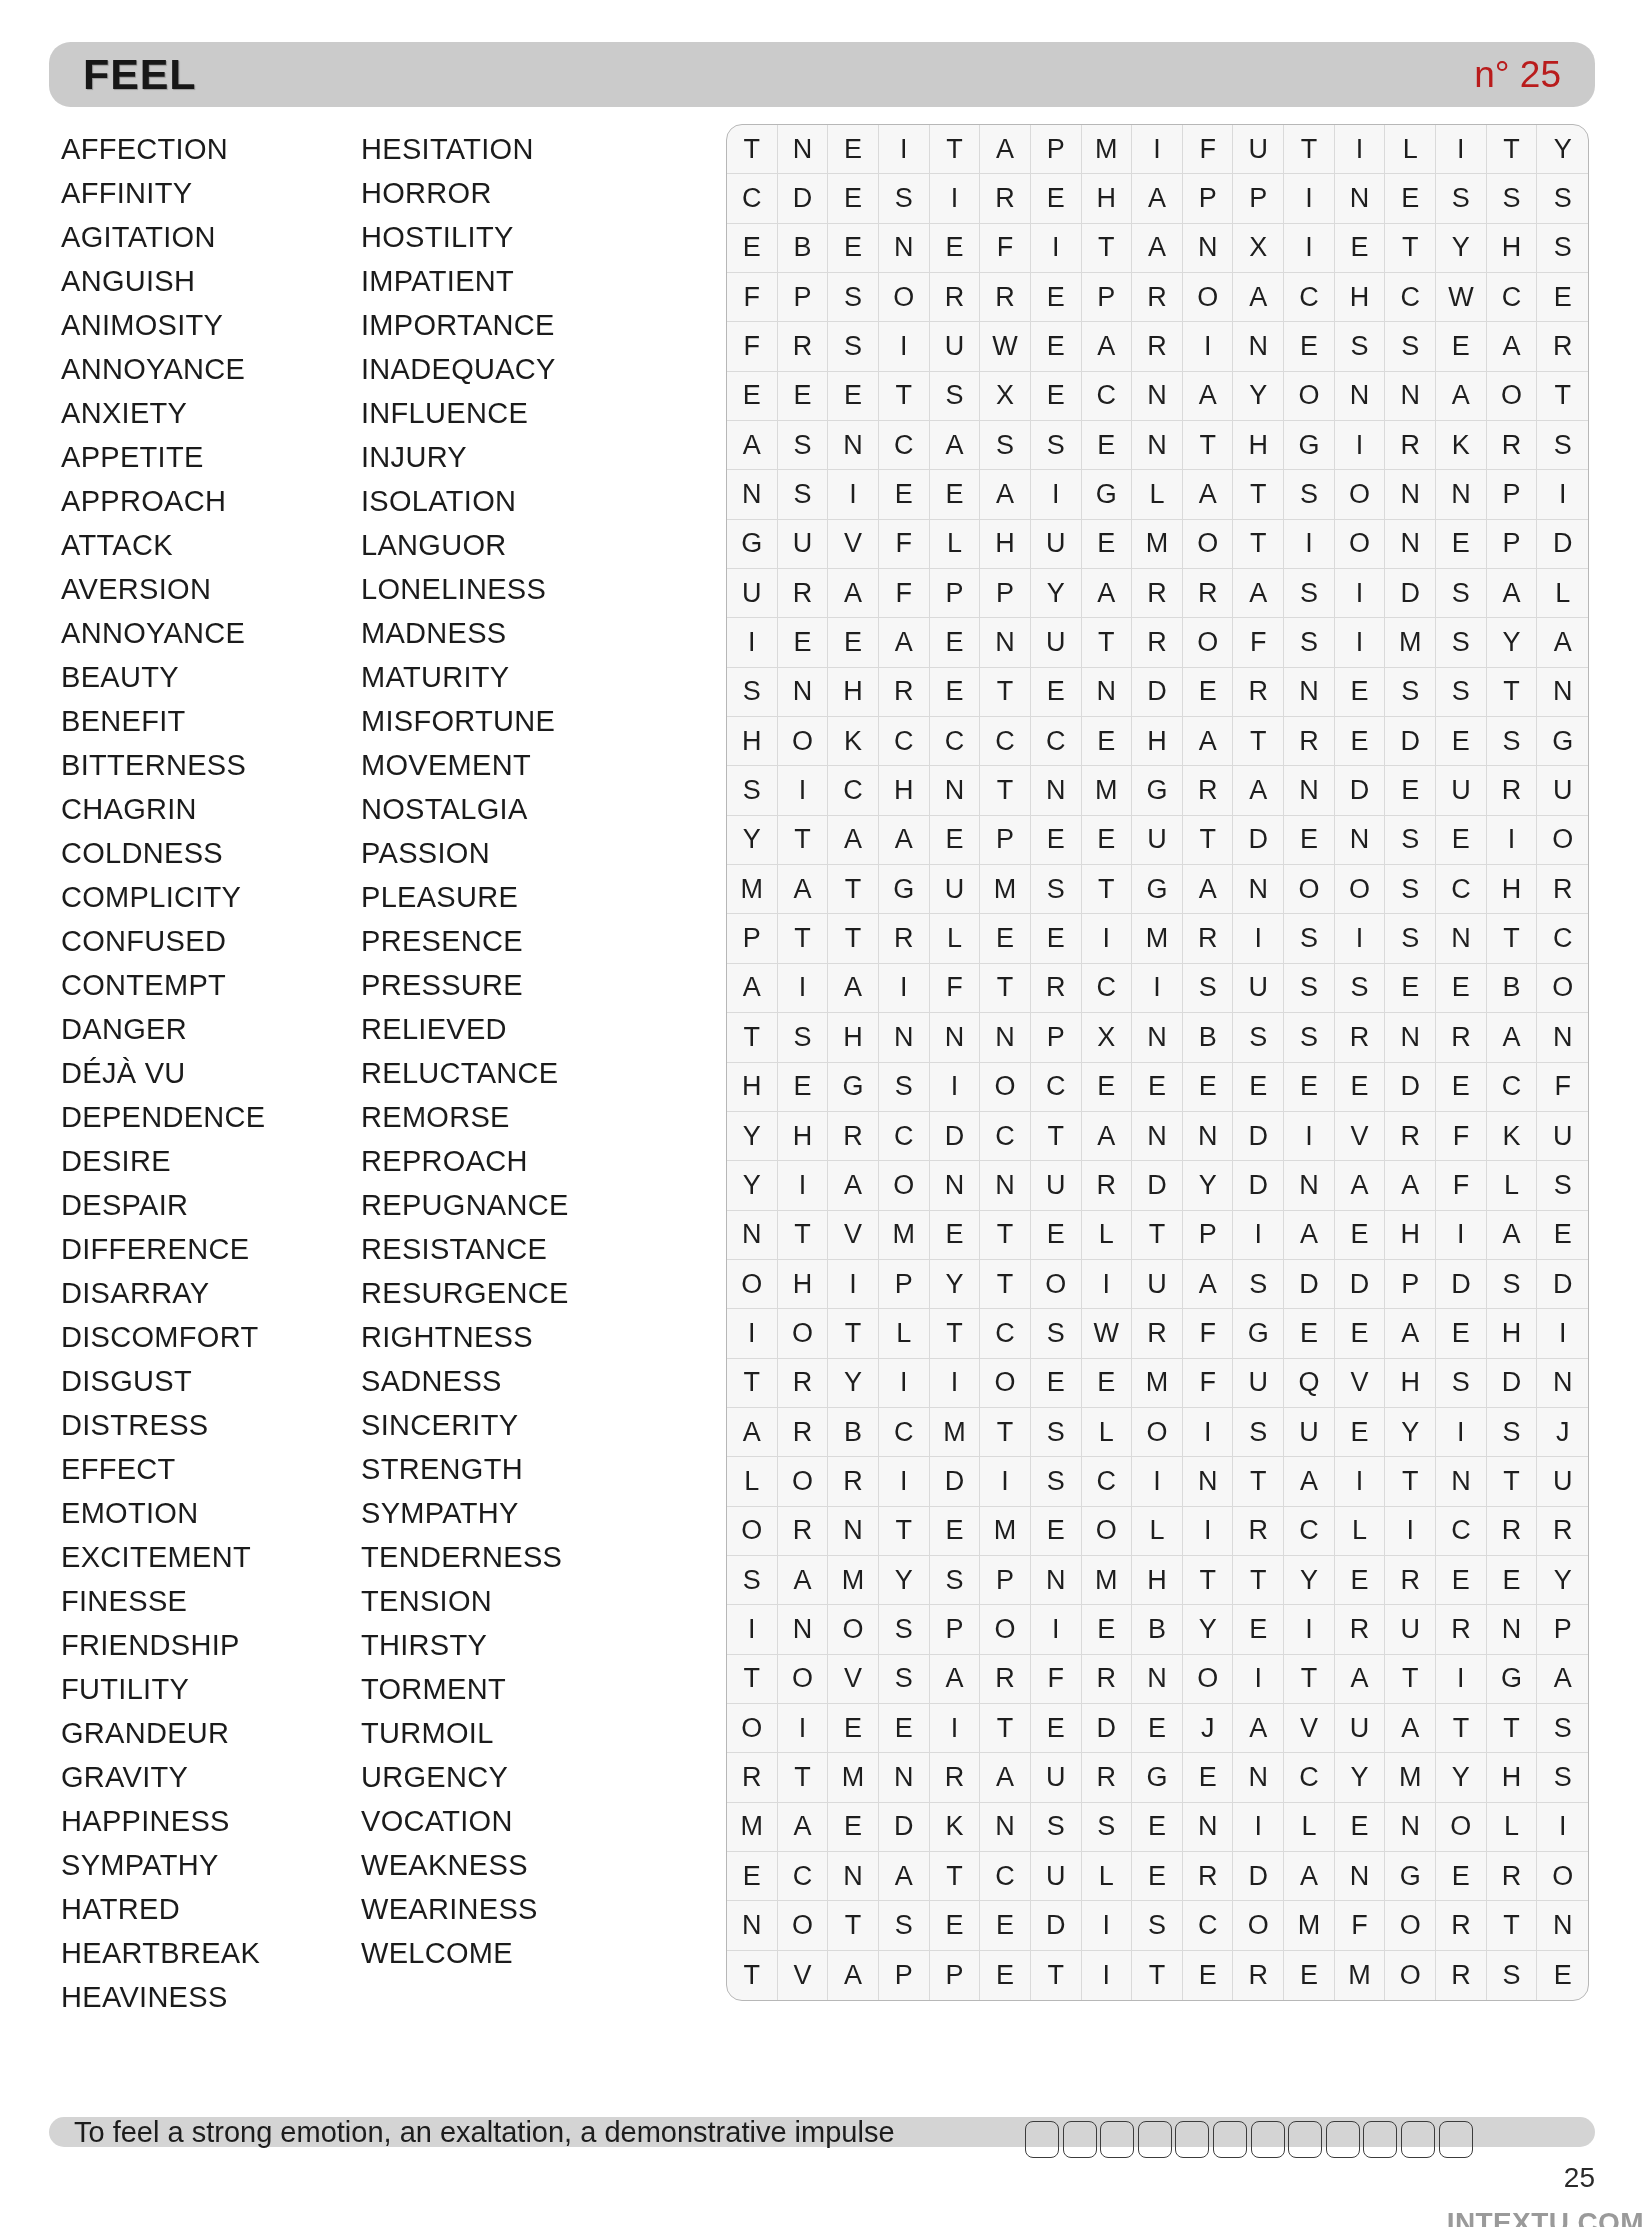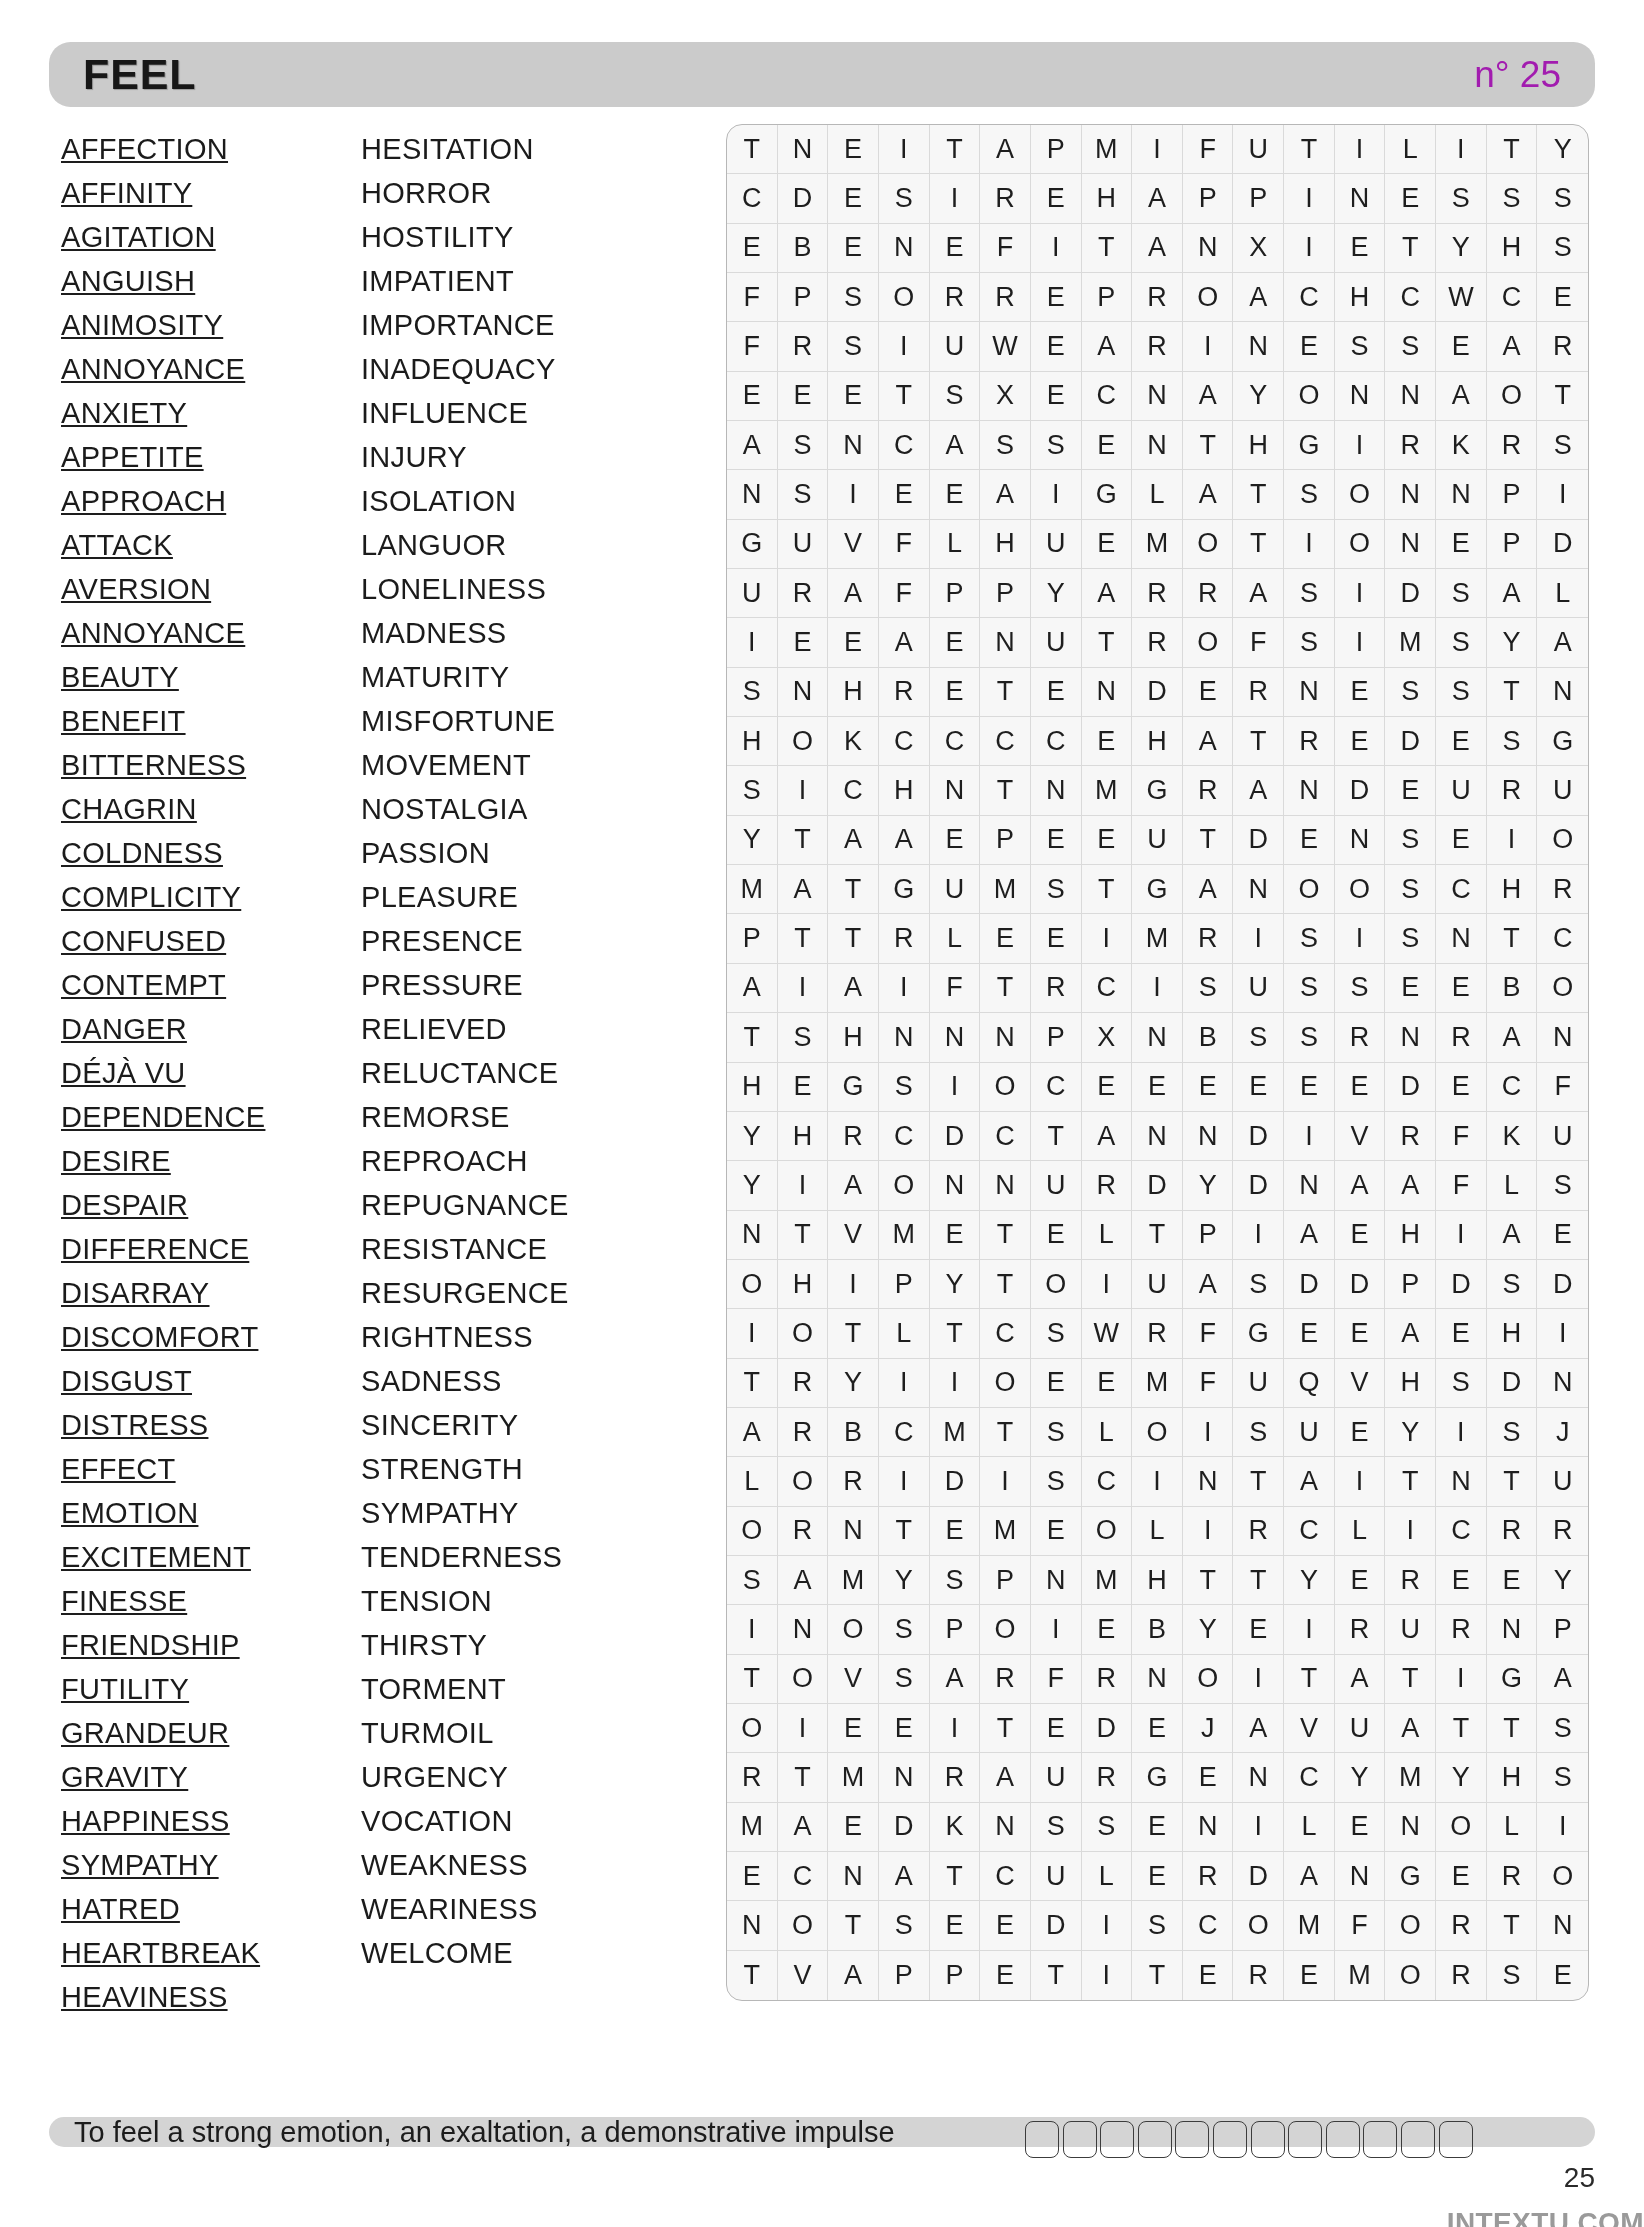--- a/index.html
+++ b/index.html
@@ -9,25 +9,25 @@
   *{margin:0;padding:0;box-sizing:border-box;}
   html,body{background:#fff;}
   body{font-family:"Liberation Sans","DejaVu Sans",sans-serif;color:var(--text);}
   .page{position:relative;width:1644px;height:2228px;background:#fff;overflow:hidden;}
 
   .header{position:absolute;left:49px;top:42px;width:1546px;height:65px;
     background:var(--header-bg);border-radius:21.4px;display:flex;align-items:center;
     justify-content:space-between;padding:0 34px;}
   .title{font-size:43px;font-weight:bold;letter-spacing:0.9px;color:#171717;
     text-shadow:0.9px 0.9px 0.9px rgba(0,0,0,0.25);}
-  .puzzle-number{font-size:37px;color:#a21caf;}
+  .puzzle-number{font-size:37px;color:#b91c1c;}
 
   .word-list{position:absolute;left:61px;top:127px;display:flex;}
   .word-col{display:flex;flex-direction:column;}
-  .word-col:first-child{width:300px;text-decoration:underline;}
+  .word-col:first-child{width:300px;}
   .word{height:44px;display:flex;align-items:center;font-size:29px;
     letter-spacing:0.3px;color:#1b1b1b;white-space:nowrap;}
 
   .letter-grid{position:absolute;left:726px;top:124px;width:863px;height:1877px;
     display:grid;grid-template-columns:repeat(17,1fr);grid-template-rows:repeat(38,1fr);
     background:var(--grid-bg);border:1.8px solid var(--grid-border);border-radius:16px;
     overflow:hidden;}
   .grid-cell{display:flex;align-items:center;justify-content:center;
     border-right:0.9px solid var(--grid-line);border-bottom:0.9px solid var(--grid-line);
     font-size:27px;color:#1e1e1e;}

